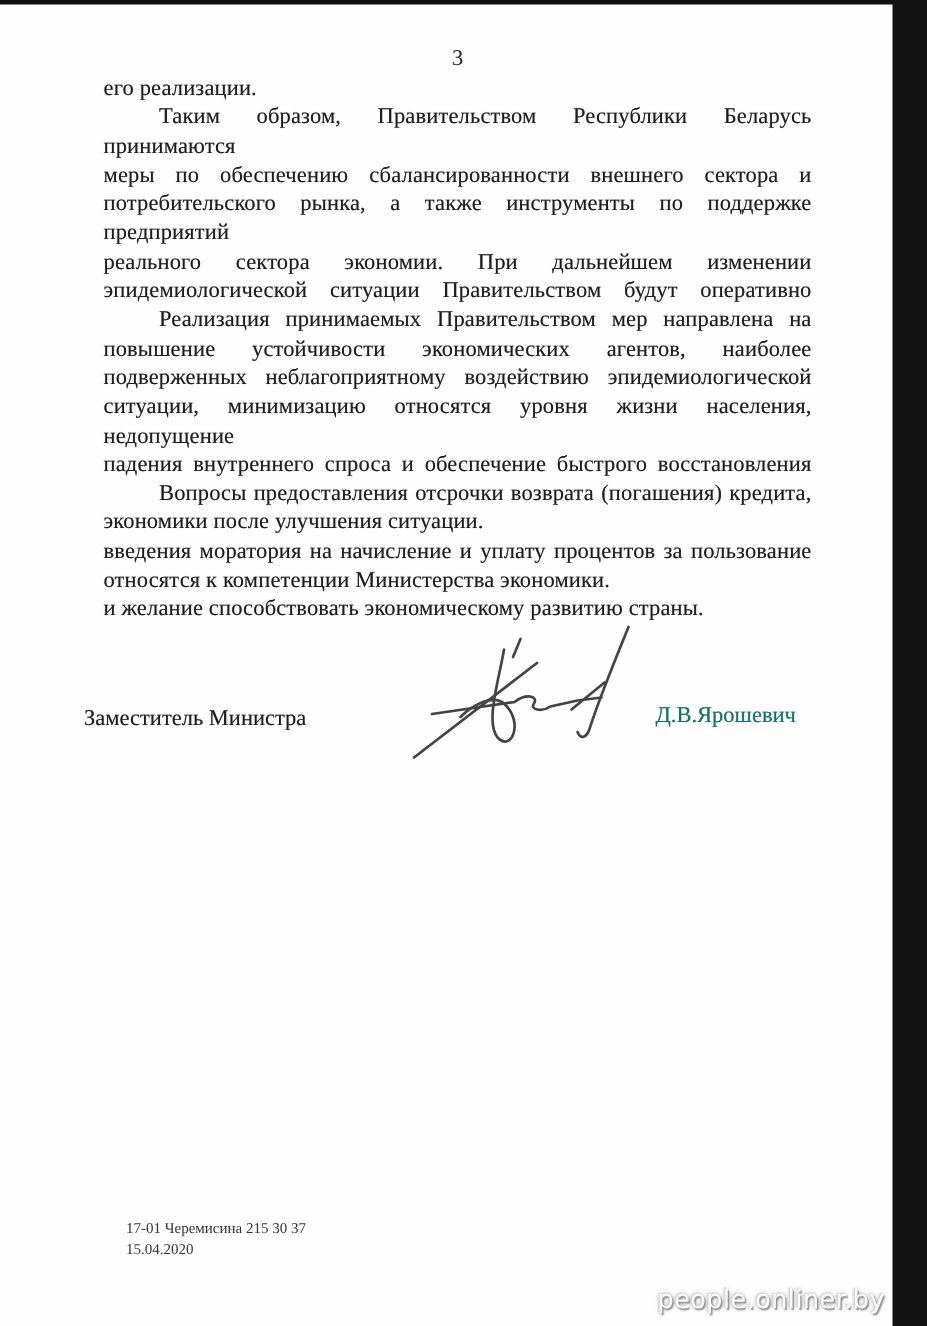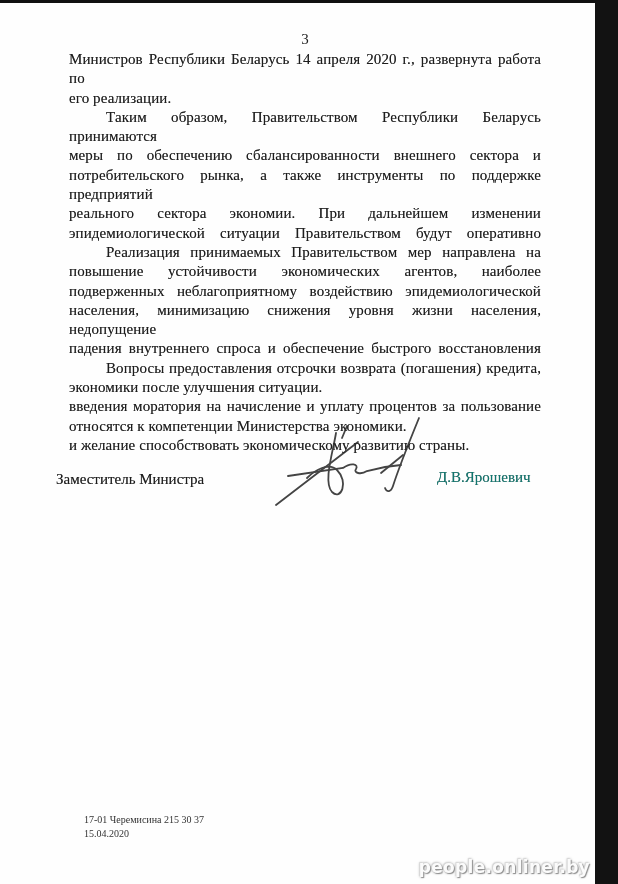--- a/index.html
+++ b/index.html
@@ -56,52 +56,51 @@
     position:absolute;top:412px;left:263px;
     width:175px;height:105px;
   }
   .footer-block{
     position:absolute;top:813px;left:84px;
     font-size:10px;line-height:13.5px;color:#333;
   }
   .watermark{
     position:absolute;right:28px;bottom:7px;
     font-family:"DejaVu Sans", sans-serif;
-    font-weight:700;
+    font-weight:400;
     font-size:17px;
     letter-spacing:0.3px;
     color:#fbfbfb;
     text-shadow:
       1px 1px 1px #8d8d8d,
       -1px -1px 1px #d6d6d6,
       0 0 3px #9f9f9f;
   }
 </style>
 </head>
 <body>
 
 <div class="page">
 
   <div class="top-edge"></div>
   <div class="right-edge"></div>
 
   <div class="page-number">3</div>
 
   <div class="body-text">
-      <div class="line just">Министров Республики Беларусь 14 апреля 2020 г., развернута работа по</div>
       <div class="line">его реализации.</div>
       <div class="line just ind">Таким образом, Правительством Республики Беларусь принимаются</div>
       <div class="line just">меры по обеспечению сбалансированности внешнего сектора и</div>
       <div class="line just">потребительского рынка, а также инструменты по поддержке предприятий</div>
       <div class="line just">реального сектора экономии. При дальнейшем изменении</div>
       <div class="line just">эпидемиологической ситуации Правительством будут оперативно</div>
       <div class="line just ind">Реализация принимаемых Правительством мер направлена на</div>
       <div class="line just">повышение устойчивости экономических агентов, наиболее</div>
       <div class="line just">подверженных неблагоприятному воздействию эпидемиологической</div>
-      <div class="line just">населения, минимизацию снижения уровня жизни населения, недопущение</div>
+      <div class="line just">ситуации, минимизацию относятся уровня жизни населения, недопущение</div>
       <div class="line just">падения внутреннего спроса и обеспечение быстрого восстановления</div>
       <div class="line just ind">Вопросы предоставления отсрочки возврата (погашения) кредита,</div>
       <div class="line">экономики после улучшения ситуации.</div>
       <div class="line just">введения моратория на начисление и уплату процентов за пользование</div>
       <div class="line">относятся к компетенции Министерства экономики.</div>
       <div class="line">и желание способствовать экономическому развитию страны.</div>
     </div>
 
   <div class="sig-title">Заместитель Министра</div>
 

